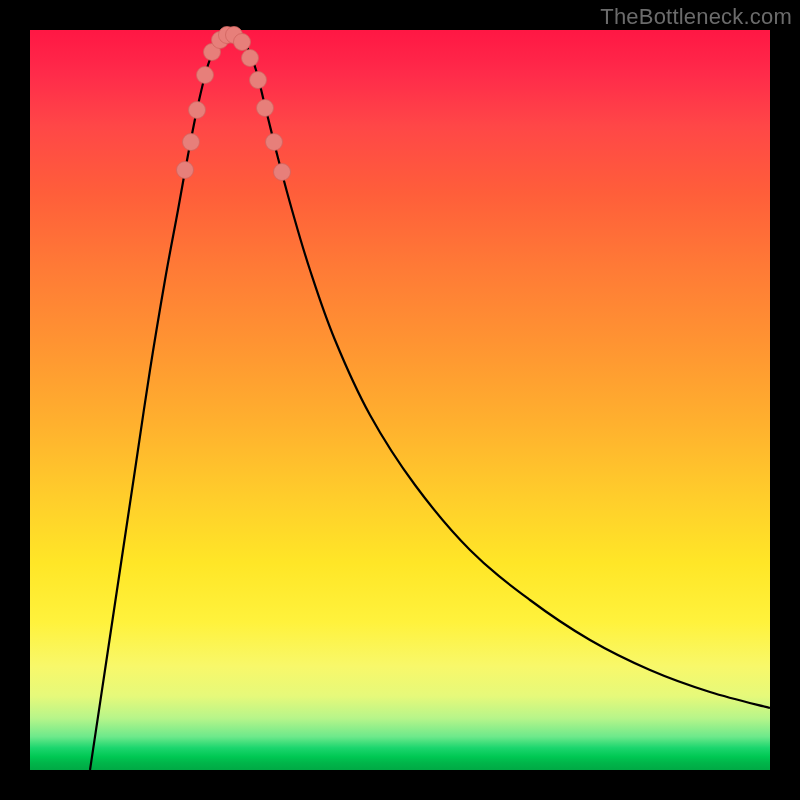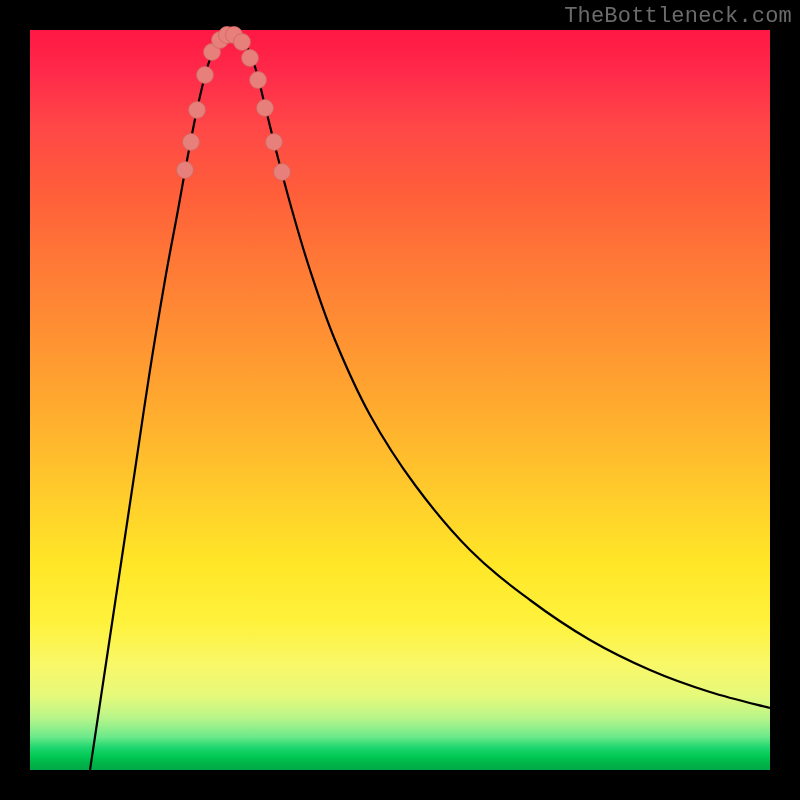--- a/index.html
+++ b/index.html
@@ -11,21 +11,20 @@
     overflow: hidden;
     font-family: Arial, Helvetica, sans-serif;
   }
   .frame {
     position: absolute;
     left: 0;
     top: 0;
     width: 800px;
     height: 800px;
     background: #000;
-    font-family: Liberation Mono, monospace;
   }
   .plot {
     position: absolute;
     left: 30px;
     top: 30px;
     width: 740px;
     height: 740px;
     
     background: linear-gradient(to bottom,
       #ff1744 0%,

